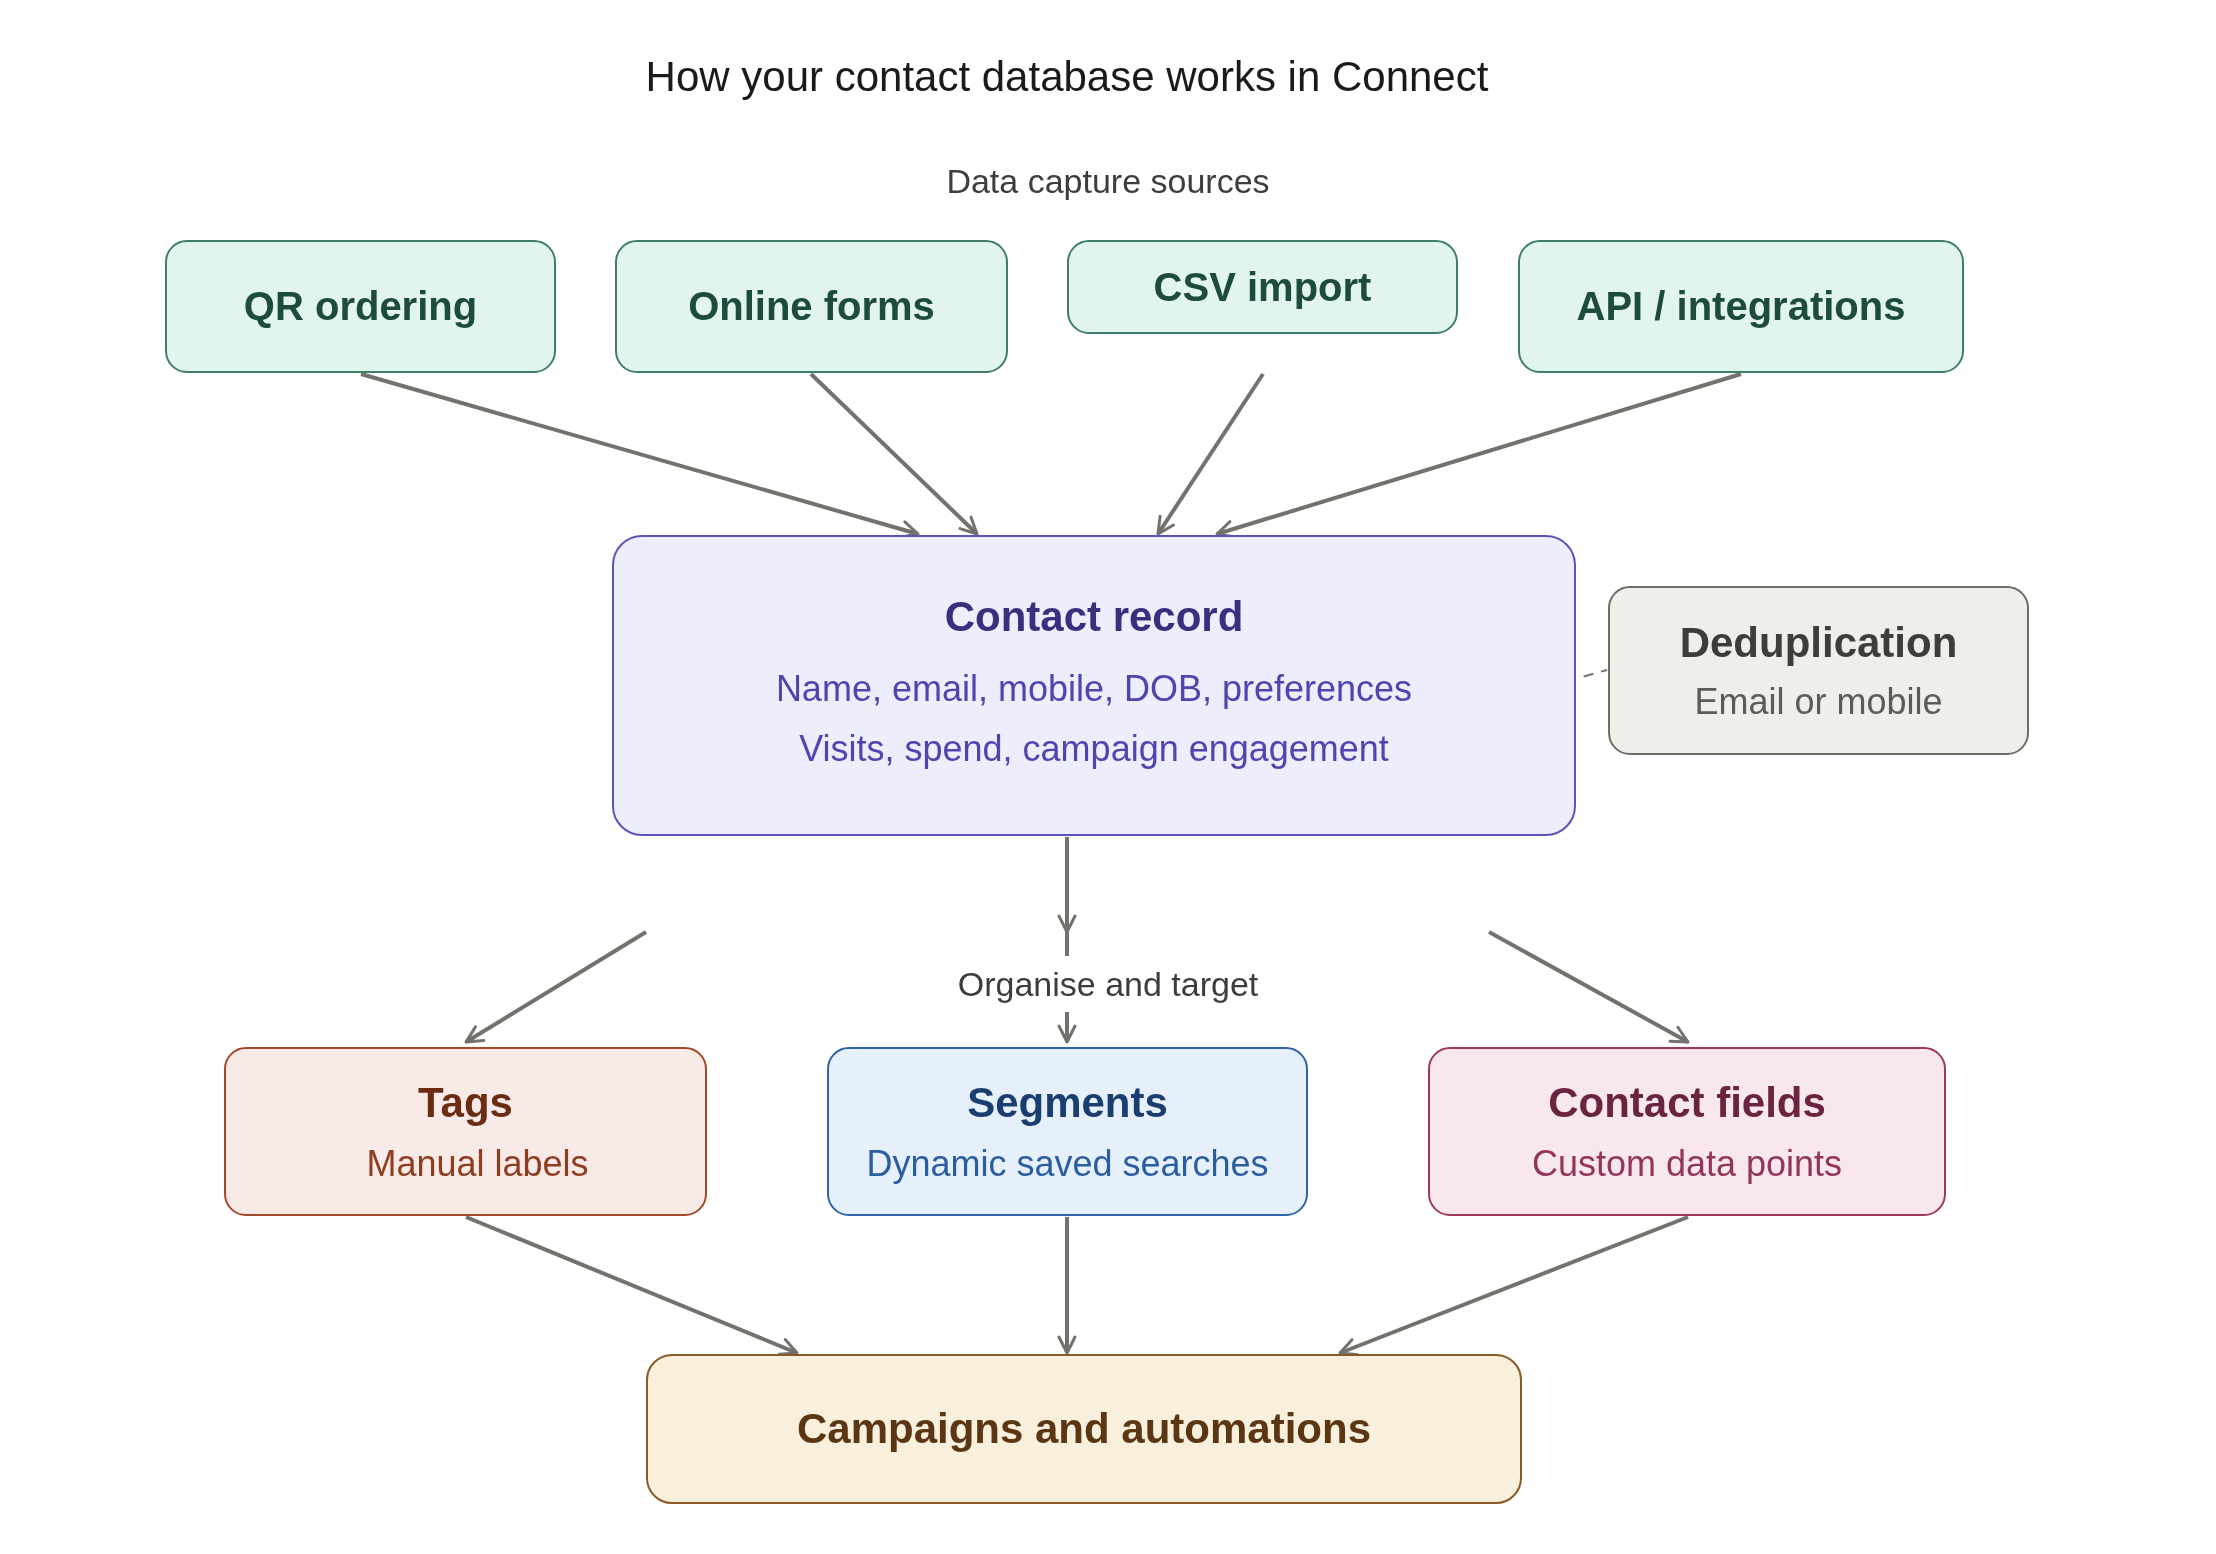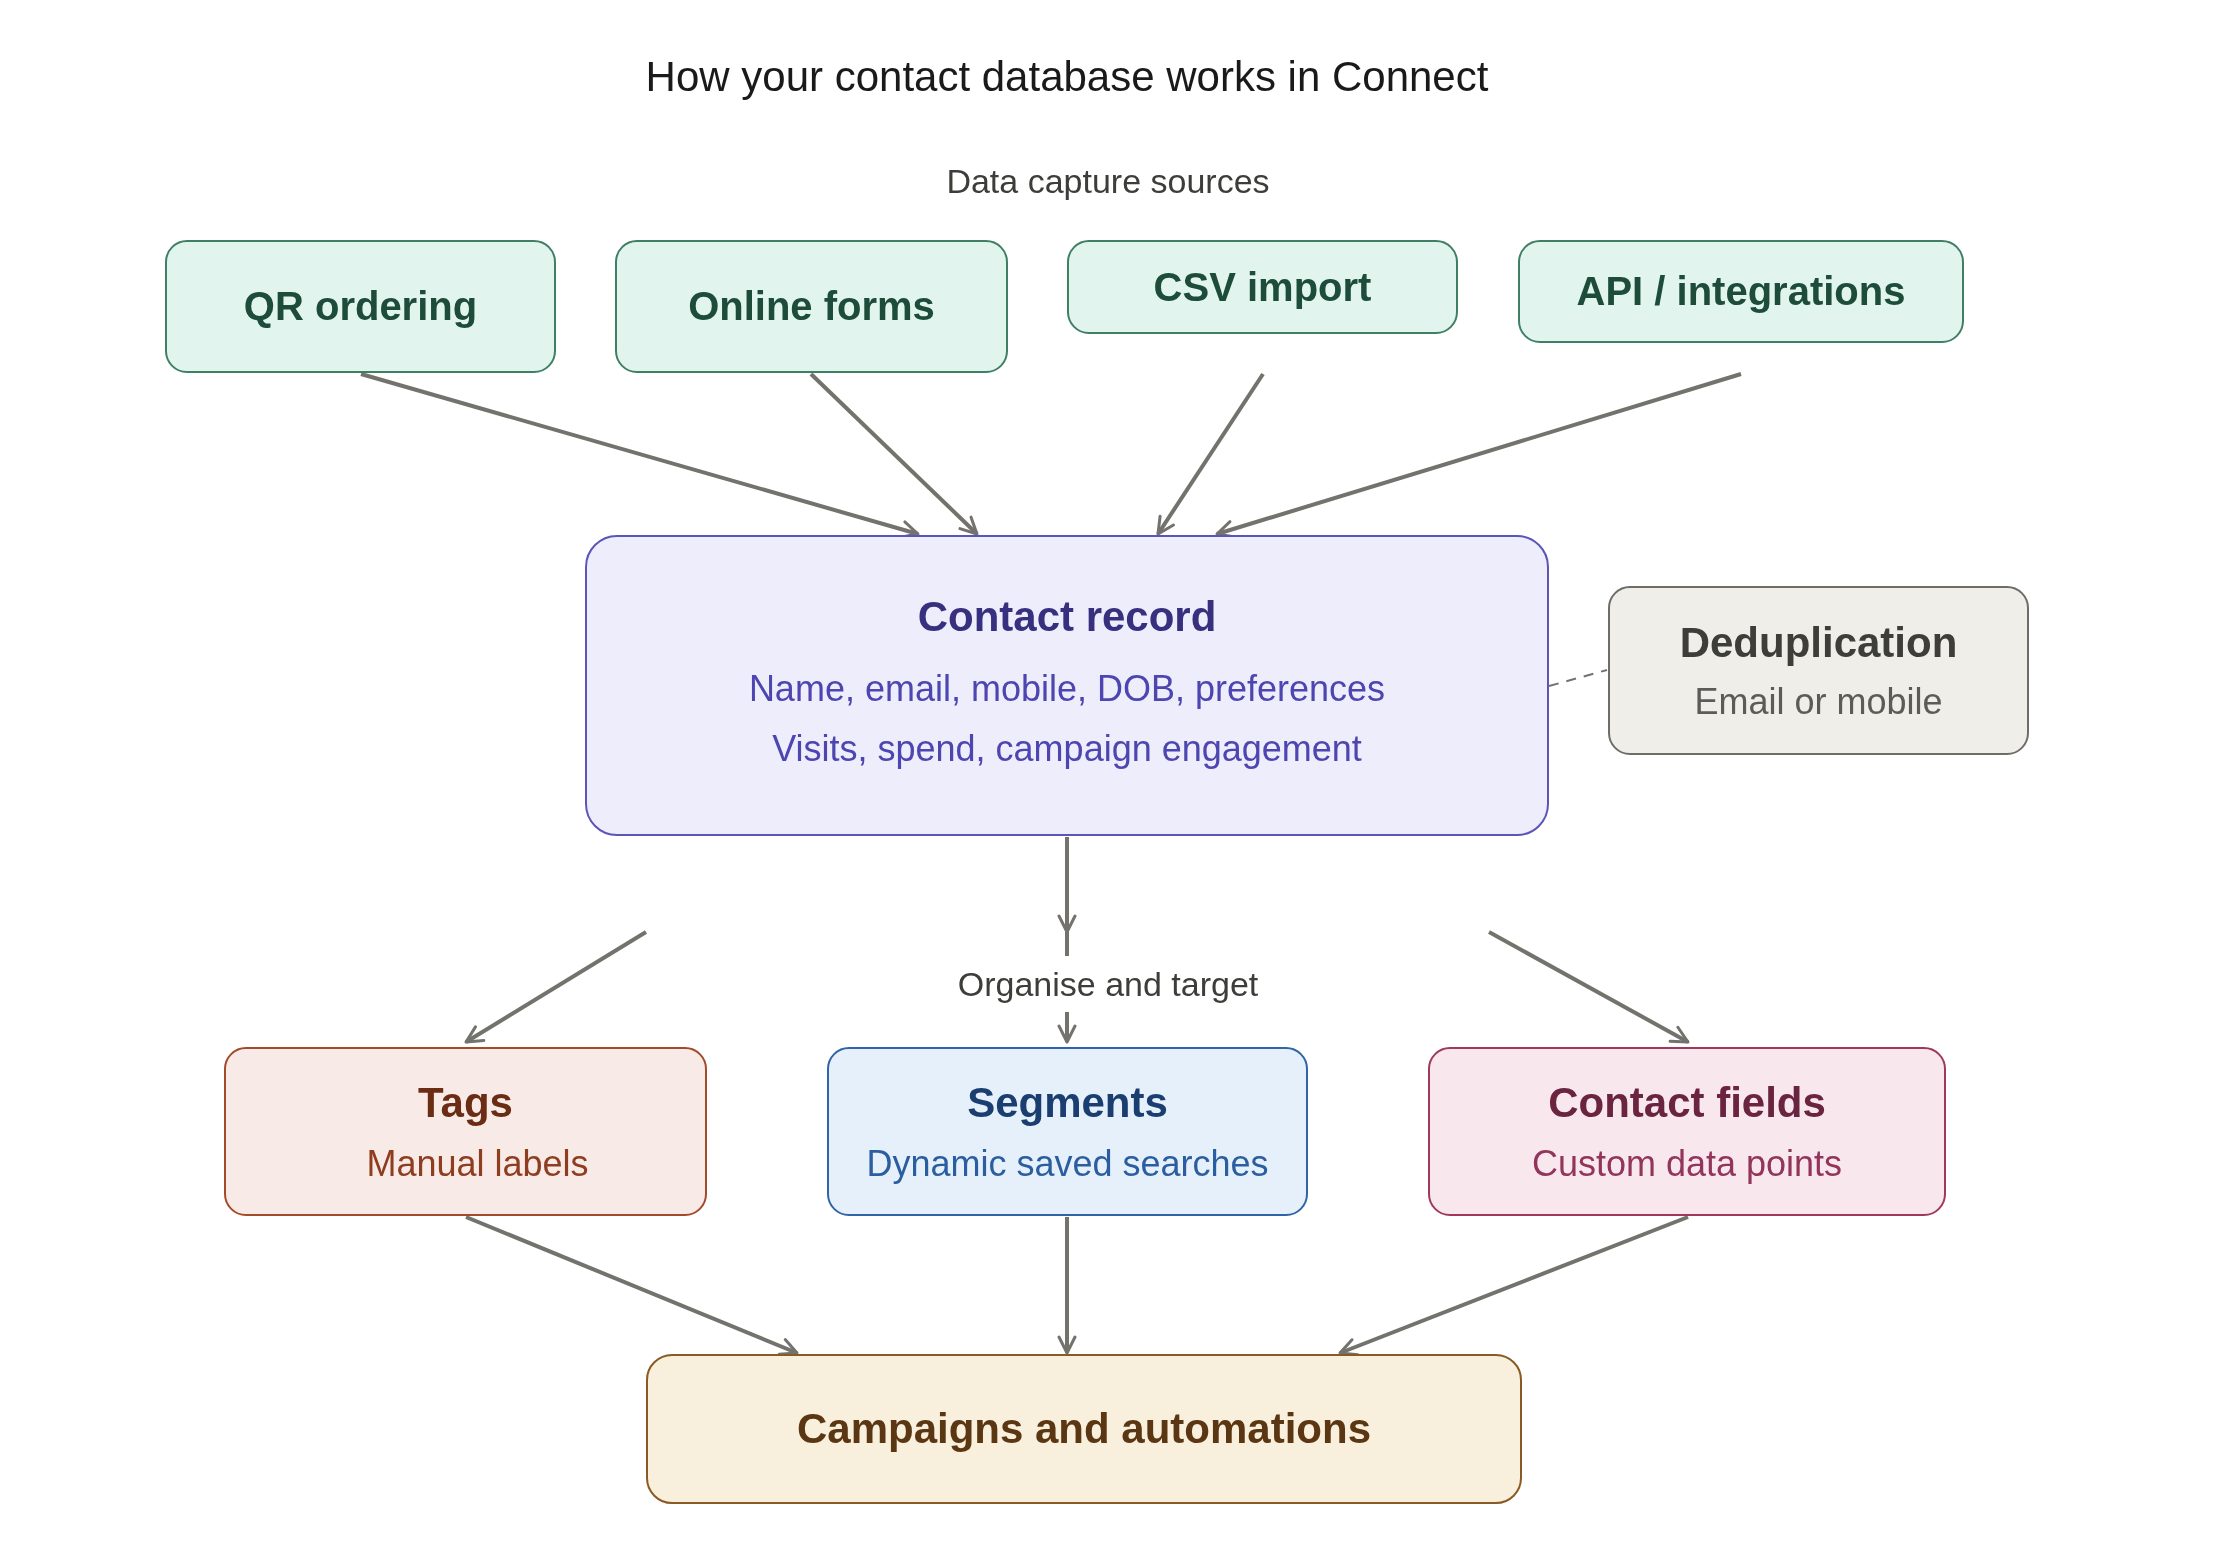--- a/index.html
+++ b/index.html
@@ -60,25 +60,25 @@
 
 <div class="box src" style="left:165px;top:240px;width:391px;height:133px;">
   <span>QR ordering</span>
 </div>
 <div class="box src" style="left:615px;top:240px;width:393px;height:133px;">
   <span>Online forms</span>
 </div>
 <div class="box src" style="left:1067px;top:240px;width:391px;height:94px;">
   <span>CSV import</span>
 </div>
-<div class="box src" style="left:1518px;top:240px;width:446px;height:103px;">
+<div class="box src" style="left:1518px;top:240px;width:446px;height:133px;">
   <span>API / integrations</span>
 </div>
 
-<div class="box contact" style="left:585px;top:535px;width:964px;height:301px;">
+<div class="box contact" style="left:612px;top:535px;width:964px;height:301px;border-radius:30px;">
   <div class="t">Contact record</div>
   <div class="s">Name, email, mobile, DOB, preferences</div>
   <div class="s">Visits, spend, campaign engagement</div>
 </div>
 
 <div class="box dedup" style="left:1608px;top:586px;width:421px;height:169px;">
   <div class="t">Deduplication</div>
   <div class="s">Email or mobile</div>
 </div>
 

